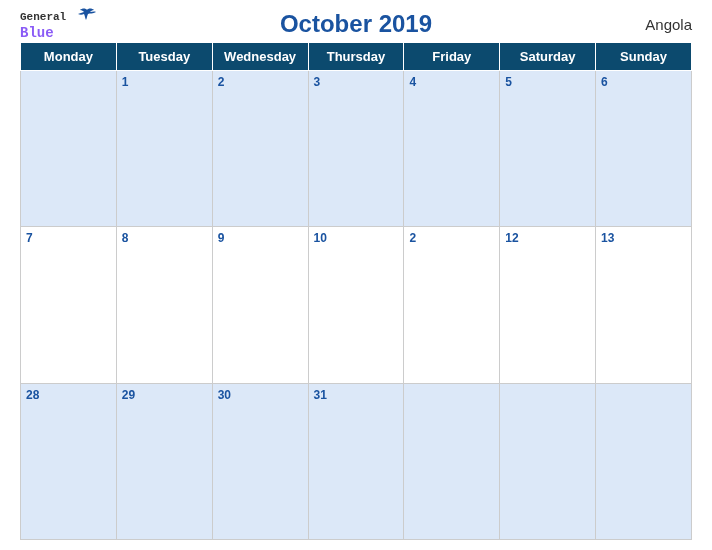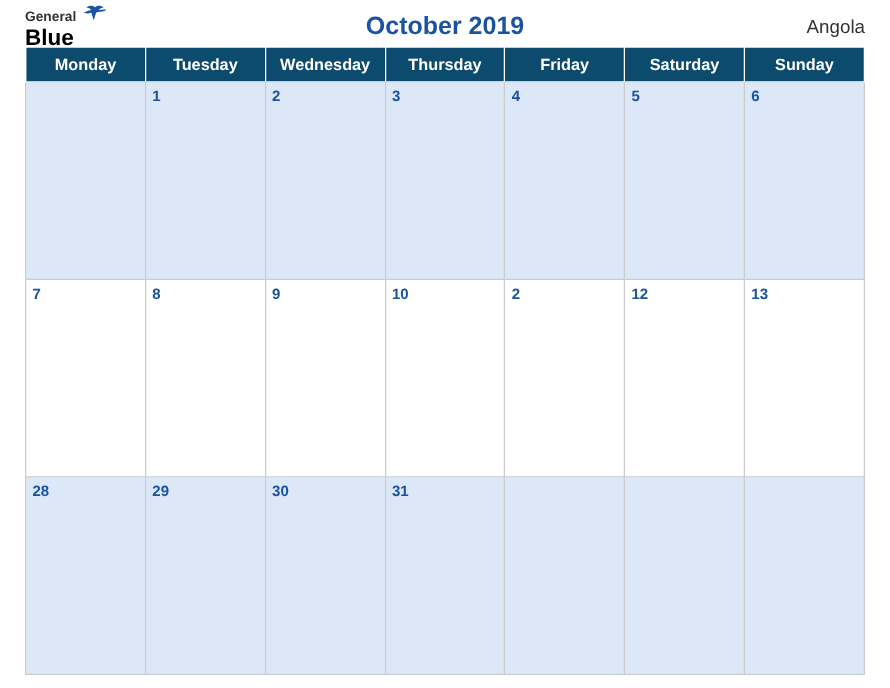--- a/index.html
+++ b/index.html
@@ -28,35 +28,35 @@
       flex-direction: column;
       align-items: center;
     }
     .logo-text-general {
       font-size: 11px;
       color: #333;
       font-weight: bold;
       line-height: 1;
     }
     .logo-text-blue {
-      font-size: 18px;
-      color: #000000;
+      font-size: 14px;
+      color: #8b5cf6;
       font-weight: bold;
       line-height: 1;
     }
     .country-label {
       position: absolute;
       right: 0;
       font-size: 15px;
       color: #333;
       top: 50%;
       transform: translateY(-50%);
     }
     .calendar-title {
-      font-size: 20px;
+      font-size: 24px;
       color: #1a53a0;
       font-weight: bold;
       text-align: center;
     }
     .calendar {
       width: 100%;
       border-collapse: collapse;
       flex: 1;
     }
     .calendar thead tr th {
@@ -89,20 +89,21 @@
     .day-num {
       font-size: 12px;
       font-weight: bold;
       color: #1a53a0;
     }
     .logo-container {
       display: flex;
       flex-direction: column;
       align-items: flex-start;
       line-height: 1.1;
+      font-family: Liberation Mono, monospace;
     }
     .logo-row {
       display: flex;
       align-items: center;
     }
   </style>
 </head>
 <body>
 
 <div class="header-top">

